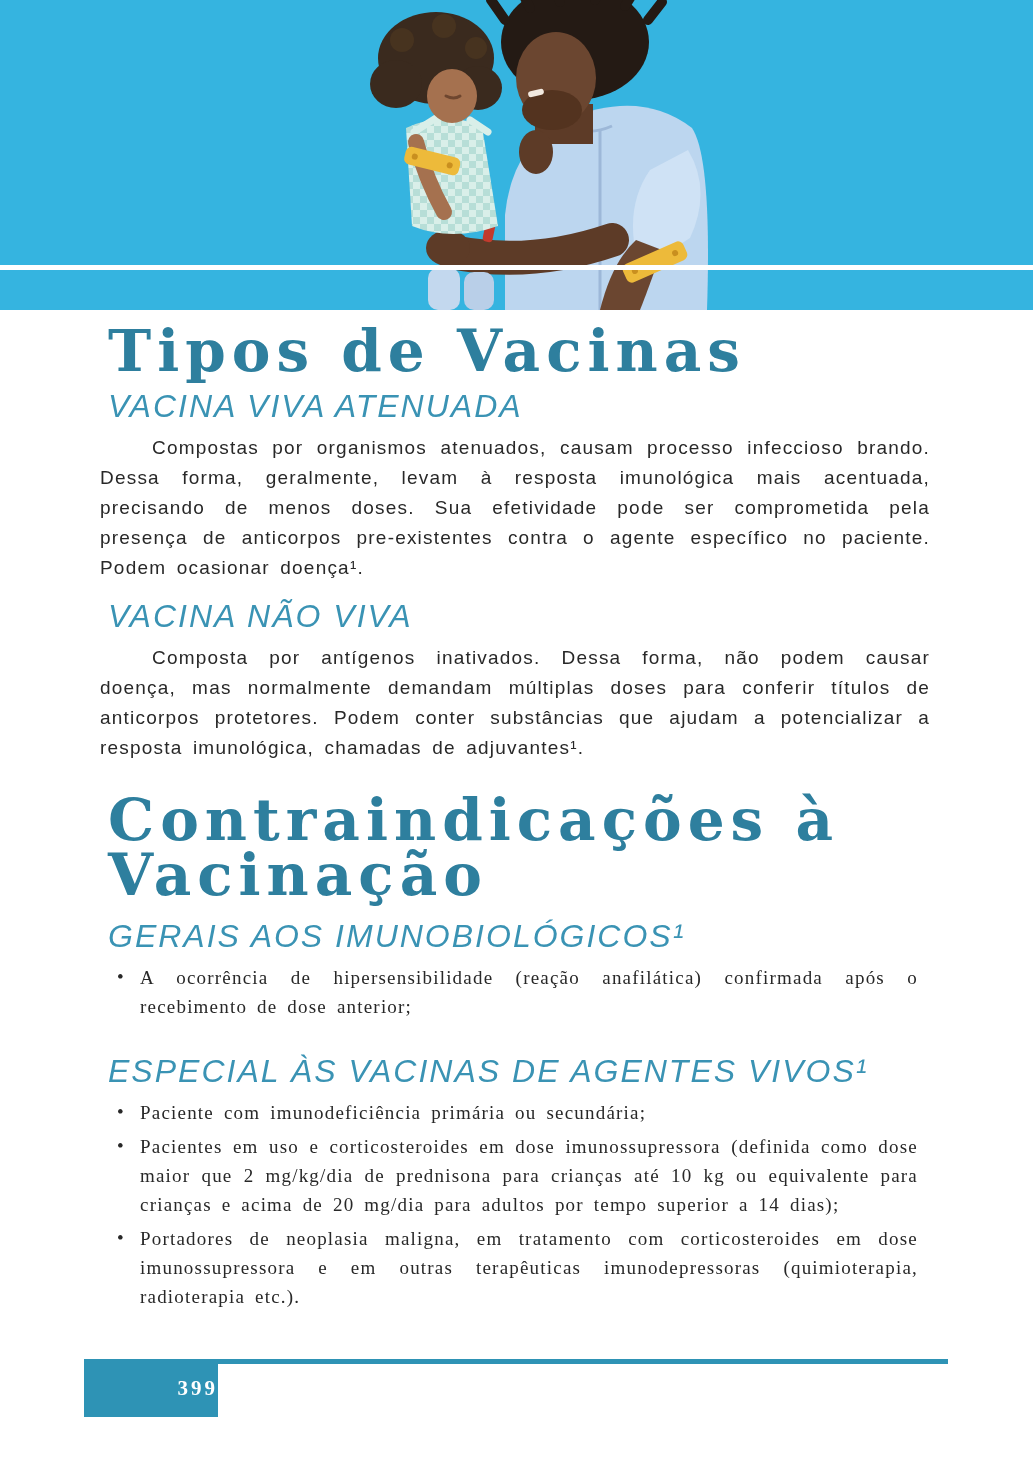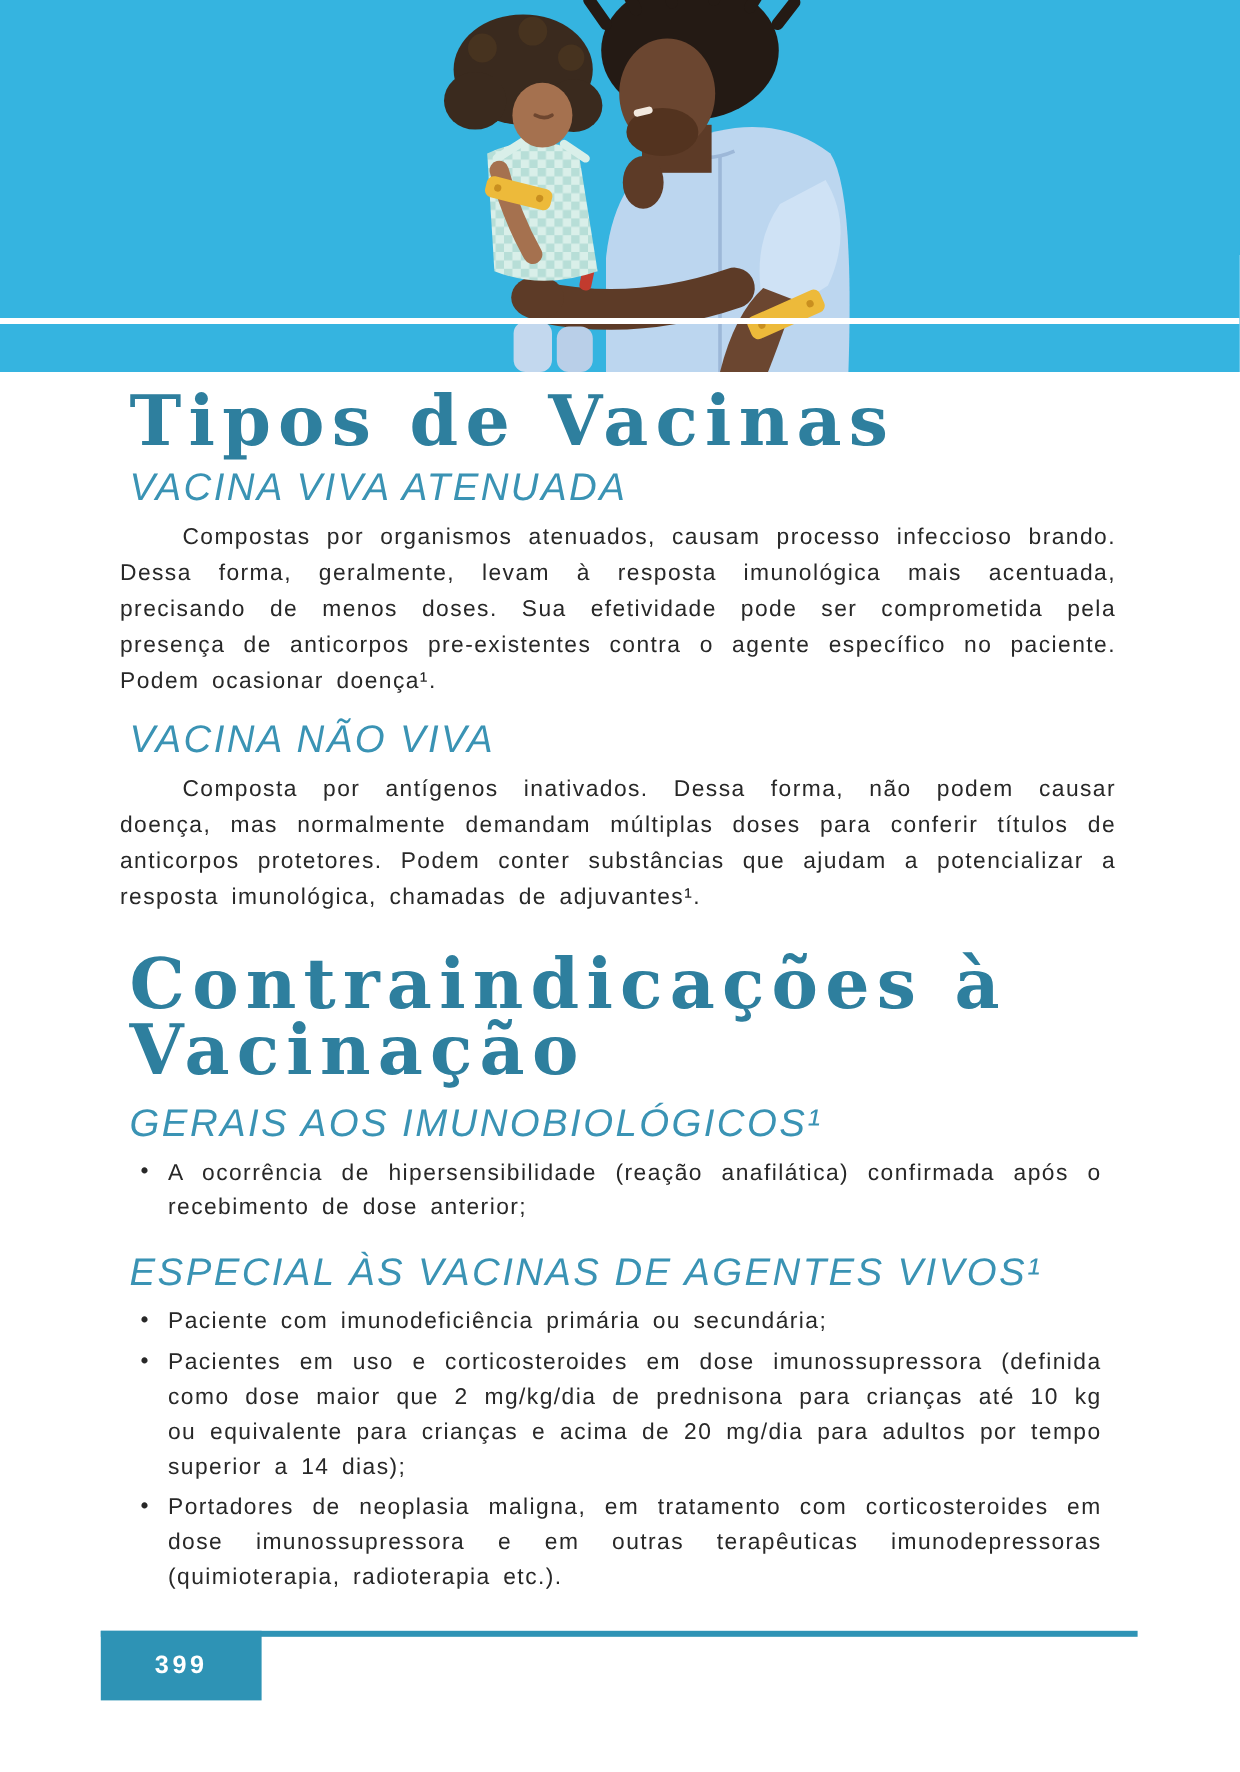--- a/index.html
+++ b/index.html
@@ -42,39 +42,39 @@
     color:var(--heading-color);
     margin:16px 0 10px 8px;
   }
   .heading.first{margin-top:10px;}
   .body-text{
     font-size:19px;line-height:30px;letter-spacing:1.2px;word-spacing:4px;
     text-align:justify;text-align-last:left;
     margin:0 0 4px 0;
   }
   p.body-text{text-indent:52px;}
-  ul.bullets{list-style:none;margin:4px 12px 0 0;padding:0;}
+  ul.bullets{list-style:none;margin:4px 12px 0 0;padding:0;font-family:Liberation Serif, serif;}
   ul.bullets li{
     position:relative;padding-left:40px;margin:0 0 5px 0;
     font-size:19px;line-height:29px;letter-spacing:1.2px;word-spacing:4px;
     text-align:justify;text-align-last:left;
   }
   ul.bullets li::before{
     content:"\2022";
     position:absolute;left:17px;top:-1px;font-size:19px;color:var(--body-color);
   }
   
   .footer-rule{
     position:absolute;left:84px;top:1359px;width:864px;height:5px;background:var(--accent);
   }
   .page-badge{
     position:absolute;left:84px;top:1359px;width:134px;height:58px;
     background:var(--accent);color:#ffffff;
-    display:flex;align-items:center;justify-content:center;
-    font-weight:700;font-size:21px;letter-spacing:3px;
+    display:flex;align-items:center;justify-content:flex-end;
+    font-weight:700;font-size:21px;letter-spacing:3px;font-family:Liberation Serif, serif;
   }
 </style>
 </head>
 <body>
 
 <div class="hero">
   <svg viewBox="0 0 1033 310" aria-hidden="true">
     <defs>
       <pattern id="check" width="14" height="14" patternUnits="userSpaceOnUse">
         <rect width="14" height="14" fill="#d9efe9"></rect>
@@ -153,21 +153,21 @@
   <h2 class="heading">VACINA NÃO VIVA</h2>
   <p class="body-text">Composta por antígenos inativados. Dessa forma, não podem causar doença, mas normalmente demandam múltiplas doses para conferir títulos de anticorpos protetores. Podem conter substâncias que ajudam a potencializar a resposta imunológica, chamadas de adjuvantes¹.</p>
 
   <h1 class="title wrap" style="margin-top:30px;">Contraindicações à Vacinação</h1>
 
   <h2 class="heading">GERAIS AOS IMUNOBIOLÓGICOS¹</h2>
   <ul class="bullets">
     <li>A ocorrência de hipersensibilidade (reação anafilática) confirmada após o recebimento de dose anterior;</li>
   </ul>
 
-  <h2 class="heading" style="margin-top:22px;">ESPECIAL ÀS VACINAS DE AGENTES VIVOS¹</h2>
+  <h2 class="heading" style="margin-top:33px;">ESPECIAL ÀS VACINAS DE AGENTES VIVOS¹</h2>
   <ul class="bullets">
     <li>Paciente com imunodeficiência primária ou secundária;</li>
     <li>Pacientes em uso e corticosteroides em dose imunossupressora (definida como dose maior que 2 mg/kg/dia de prednisona para crianças até 10 kg ou equivalente para crianças e acima de 20 mg/dia para adultos por tempo superior a 14 dias);</li>
     <li>Portadores de neoplasia maligna, em tratamento com corticosteroides em dose imunossupressora e em outras terapêuticas imunodepressoras (quimioterapia, radioterapia etc.).</li>
   </ul>
 
 </main>
 
 <div class="footer-rule"></div>
 <div class="page-badge">

